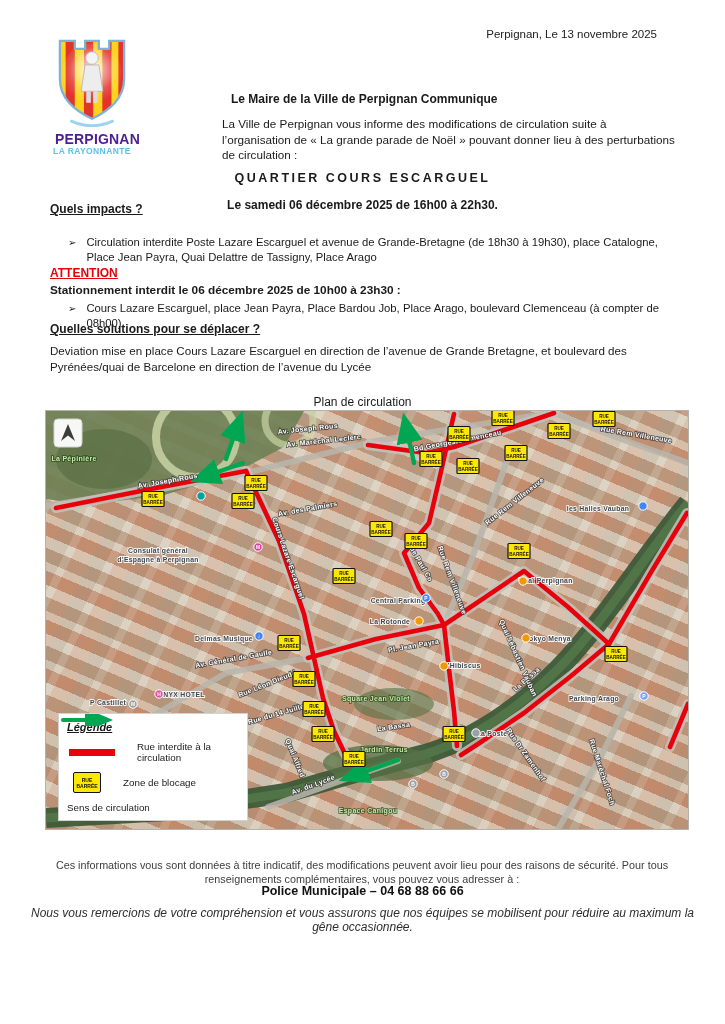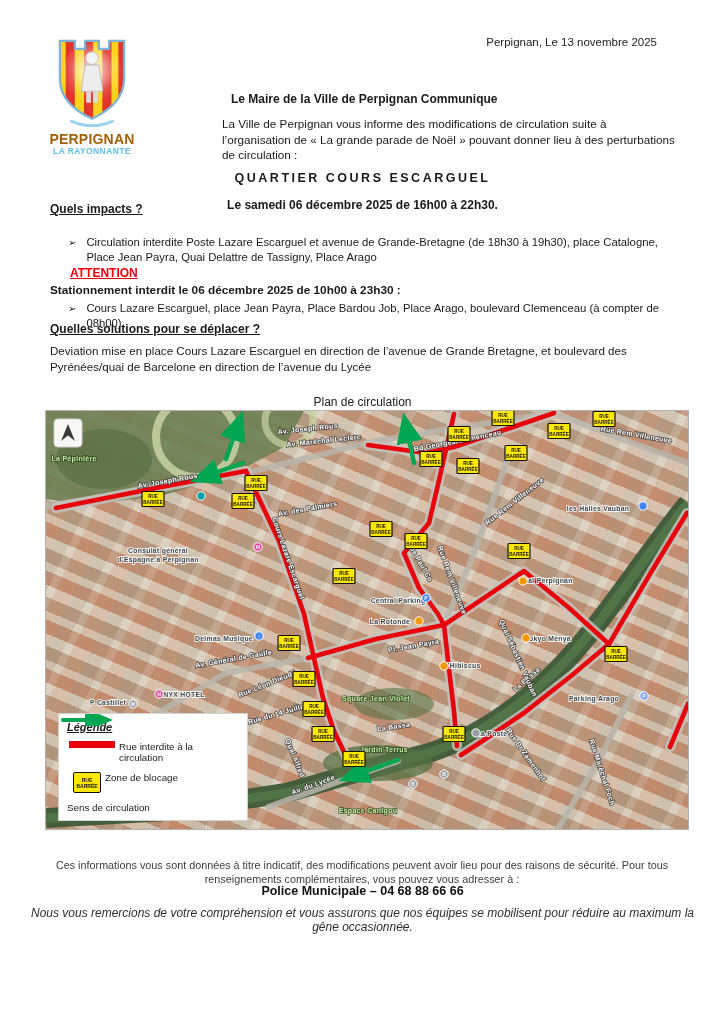--- a/index.html
+++ b/index.html
@@ -1,34 +1,34 @@
 <!DOCTYPE html>
 <html><head>
 <meta charset="utf-8">
 <style>
   html,body{margin:0;padding:0;background:#e9e9e9;}
   .page{position:relative;width:725px;height:1024px;margin:0 auto;background:#ffffff;
         font-family:"Liberation Sans",sans-serif;color:#1a1a1a;overflow:hidden;}
   .abs{position:absolute;}
   
   .logo{left:44px;top:34px;width:96px;text-align:center;}
-  .logo .city{font-size:14px;font-weight:bold;color:#a16207;letter-spacing:.2px;line-height:1;}
+  .logo .city{font-size:14px;font-weight:bold;color:#4c1d95;letter-spacing:.2px;line-height:1;text-align:right;}
   .logo .tagline{font-size:8.5px;font-weight:bold;color:#5fc0ea;letter-spacing:.4px;line-height:1.3;}
-  .dateline{right:68px;top:36px;font-size:11.5px;color:#222;text-align:right;}
+  .dateline{right:68px;top:28px;font-size:11.5px;color:#222;text-align:right;}
   .communique{left:222px;top:92px;font-size:12px;font-weight:bold;margin-left:9px;}
   .intro{left:222px;top:116px;width:455px;font-size:11.7px;line-height:1.34;}
   
   .quartier{left:0;top:171px;width:100%;text-align:center;font-size:12.5px;font-weight:bold;letter-spacing:2.5px;}
   .when{left:0;top:198px;width:100%;text-align:center;font-size:12px;font-weight:bold;}
   .h-underline{font-size:12px;font-weight:bold;text-decoration:underline;}
   .impacts-h{left:50px;top:202px;}
   .bullet{left:68px;width:600px;font-size:11.3px;line-height:1.35;display:flex;gap:10px;}
   .bullet .glyph{flex:0 0 auto;font-size:10px;line-height:1.6;}
   .bullet1{top:235px;}
-  .attention{left:50px;top:266px;font-size:12px;font-weight:bold;color:#e8000b;text-decoration:underline;margin-left:20px;}
+  .attention{left:50px;top:266px;font-size:12px;font-weight:bold;color:#e8000b;text-decoration:underline;}
   .parking-h{left:50px;top:283px;font-size:11.8px;font-weight:bold;}
   .bullet2{top:301px;}
   .solutions-h{left:50px;top:322px;}
   .deviation{left:50px;top:343px;width:615px;font-size:11.6px;line-height:1.35;}
   .map-title{left:0;top:395px;width:100%;text-align:center;font-size:12px;font-weight:normal;}
   
   .map{left:45px;top:410px;width:642px;height:418px;border:1px solid #b4b2ad;overflow:hidden;
     background:
       repeating-linear-gradient(23deg, rgba(186,104,66,.42) 0 13px, rgba(232,220,203,.42) 13px 21px,
         rgba(167,118,84,.38) 21px 34px, rgba(240,232,218,.40) 34px 45px),
@@ -43,21 +43,21 @@
   .mlabel{font-family:"Liberation Sans",sans-serif;font-size:7px;font-weight:bold;text-anchor:middle;
           fill:#ffffff;paint-order:stroke;stroke:rgba(55,55,55,.85);stroke-width:1.6px;letter-spacing:.3px;}
   .mlabel.park{fill:#cde8a9;stroke:rgba(35,70,25,.85);}
   .mlabel.poi{fill:#3e464d;stroke:rgba(255,255,255,.9);stroke-width:1.8px;font-weight:bold;font-size:6.8px;}
   .signtxt{font-family:"Liberation Sans",sans-serif;font-size:4.6px;font-weight:bold;text-anchor:middle;fill:#111;}
   .poiglyph{font-family:"Liberation Sans",sans-serif;font-size:5px;font-weight:bold;text-anchor:middle;fill:#fff;}
   
   .legend{left:12px;top:302px;width:190px;height:108px;background:#fff;border:1px solid #d2d2d2;
           box-sizing:border-box;padding:7px 8px;}
   .legend-title{font-size:11px;font-weight:bold;font-style:italic;text-decoration:underline;margin-bottom:8px;}
-  .legend-row{display:flex;align-items:flex-start;gap:4px;margin-bottom:9px;}
+  .legend-row{display:flex;align-items:center;gap:22px;margin-bottom:9px;}
   .legend-row .lab{font-size:9.8px;color:#1a1a1a;}
   .sw-red{width:46px;height:7px;background:#e8000b;flex:0 0 auto;margin-left:2px;}
   .sw-sign{width:26px;height:19px;background:#ffe800;border:1.4px solid #111;border-radius:2px;flex:0 0 auto;
            display:flex;flex-direction:column;align-items:center;justify-content:center;margin-left:6px;}
   .sw-sign span{font-size:5px;font-weight:bold;line-height:1.2;color:#111;}
   .sw-arrow{flex:0 0 auto;margin-left:2px;}
   
   .footer-info{left:42px;top:858px;width:640px;text-align:center;font-size:10.8px;color:#3d3d3d;line-height:1.32;}
   .footer-contact{left:0;top:884px;width:100%;text-align:center;font-size:12.5px;font-weight:bold;color:#111;}
   .footer-thanks{left:30px;top:906px;width:665px;text-align:center;font-size:12px;font-style:italic;color:#2e2e2e;}

